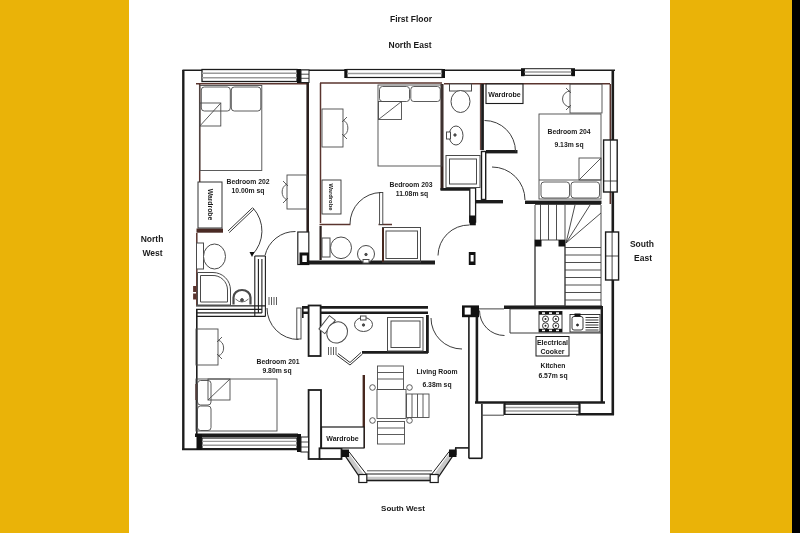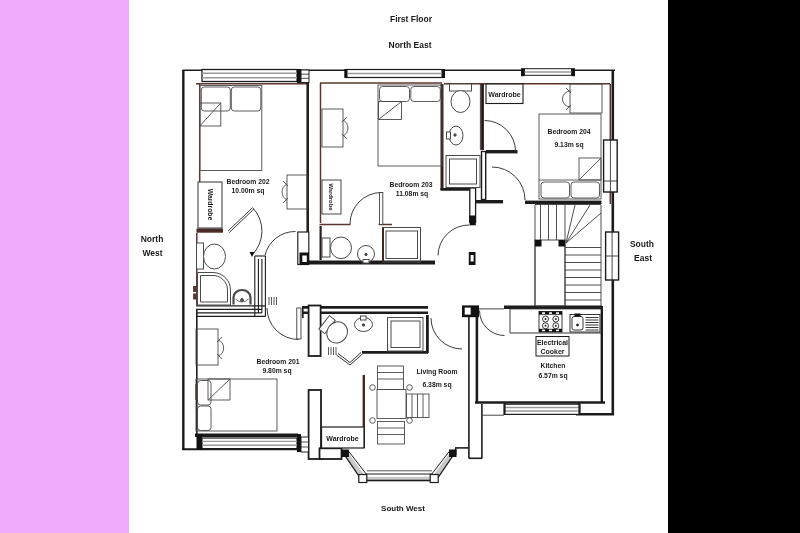--- a/index.html
+++ b/index.html
@@ -1,16 +1,16 @@
 <!DOCTYPE html>
 <html><head>
 <meta charset="utf-8">
 <style>
   html,body{margin:0;padding:0;background:#000;}
-  #stage{position:relative;width:668px;height:533px;background:#f0abfc;overflow:hidden;}
+  #stage{position:relative;width:792px;height:533px;background:#eab308;overflow:hidden;}
   svg{position:absolute;top:0;left:0;}
   text{font-family:"Liberation Sans",sans-serif;font-weight:bold;fill:#1a1a1a;}
 </style>
 </head>
 <body>
 <div id="stage">
 <svg width="800" height="533" viewBox="0 0 800 533">
   <rect x="129" y="0" width="541" height="533" fill="#ffffff"></rect>
 
   <g stroke="#1c1c1c" fill="none">

